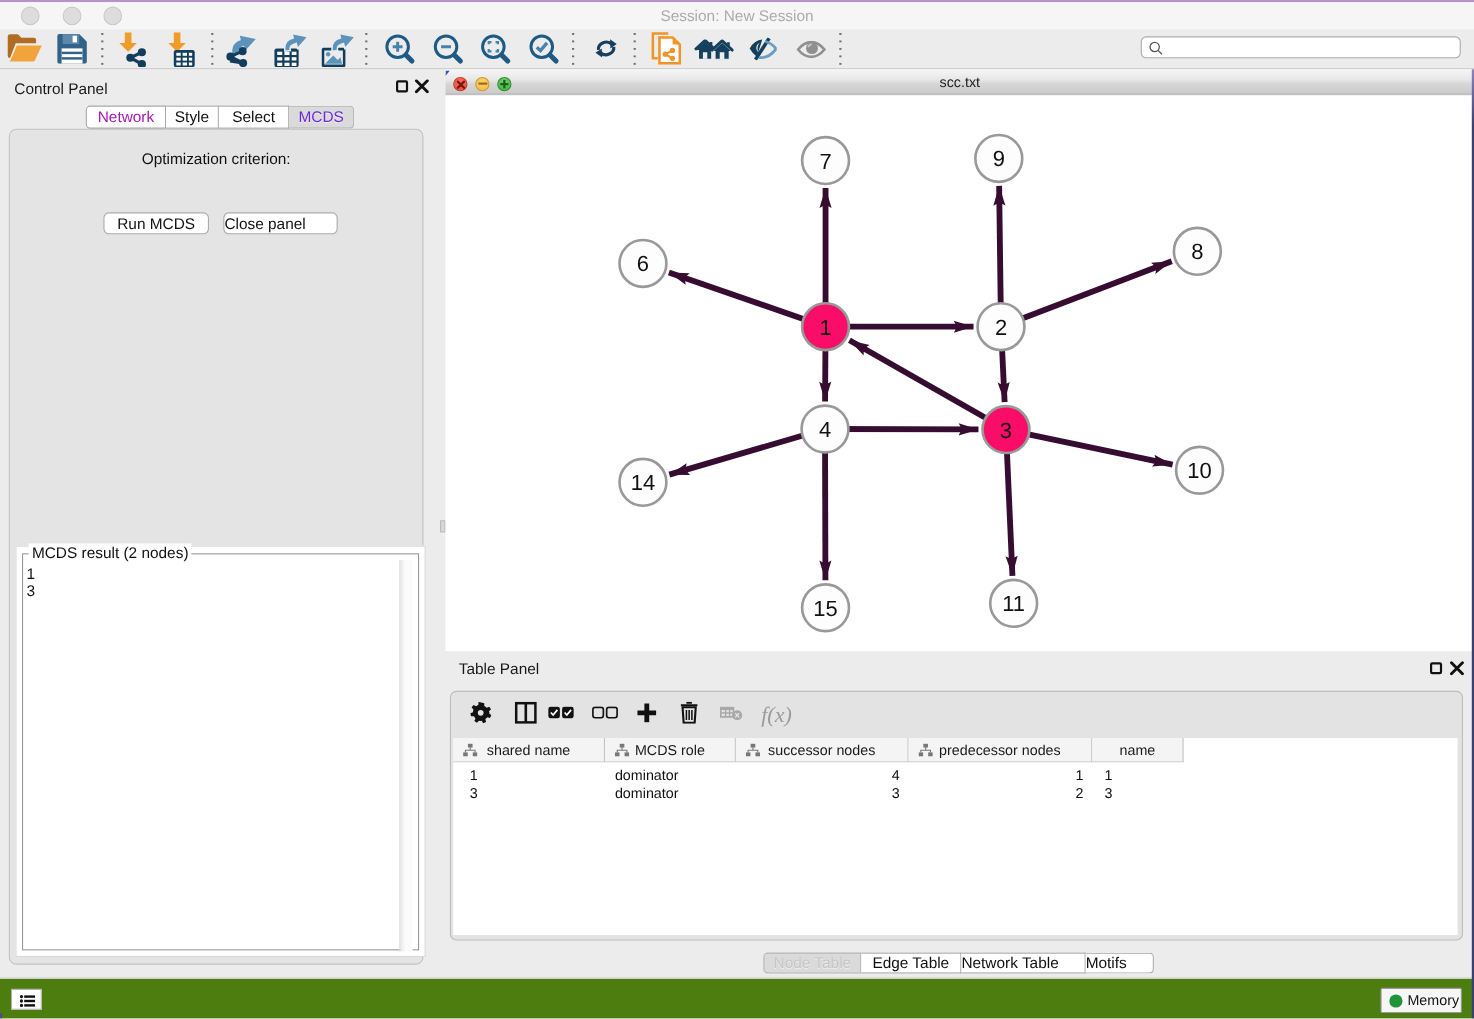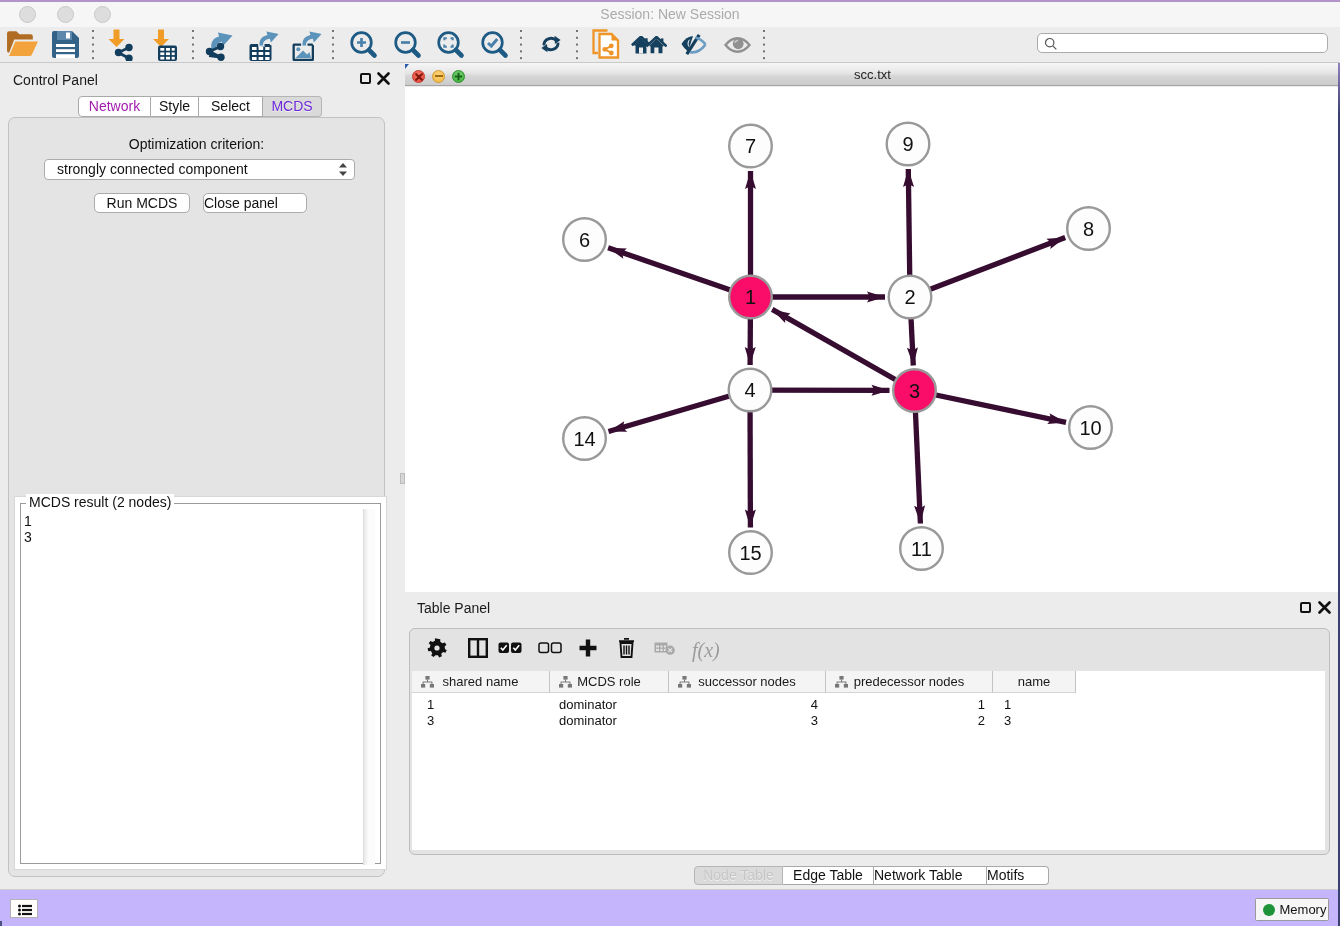--- a/index.html
+++ b/index.html
@@ -209,27 +209,20 @@
 
   <div class="abs" style="left:78px;top:33px;height:21px;">
     <div class="abs" style="left:0;top:0;width:73px;height:21px;background:#fff;border:1px solid #a9a9a9;border-radius:4px 0 0 4px;text-align:center;line-height:19px;font-size:14px;color:#a21caf;">Network</div>
     <div class="abs" style="left:73px;top:0;width:48px;height:21px;background:#fff;border:1px solid #a9a9a9;border-left:none;text-align:center;line-height:19px;font-size:14px;color:#111;">Style</div>
     <div class="abs" style="left:121px;top:0;width:64px;height:21px;background:#fff;border:1px solid #a9a9a9;border-left:none;text-align:center;line-height:19px;font-size:14px;color:#111;">Select</div>
     <div class="abs" style="left:185px;top:0;width:59px;height:21px;background:#dadada;border:1px solid #b5b5b5;border-left:none;border-radius:0 4px 4px 0;text-align:center;line-height:19px;font-size:14px;color:#6d28d9;text-shadow:0 1px 0 #f2f2f2;">MCDS</div>
   </div>
 
   <div class="abs" style="left:0;top:73px;width:393px;text-align:center;font-size:14px;color:#111;">Optimization criterion:</div>
 
-  <div class="abs" style="left:44px;top:96px;width:311px;height:21px;background:#fff;border:1px solid #ababab;border-radius:4px;">
-    <div class="abs" style="left:12px;top:0;line-height:19px;font-size:14px;color:#111;">strongly connected component</div>
-    <svg class="abs" style="right:6px;top:3px;" width="10" height="13" viewBox="0 0 10 13">
-        <path d="M5 0 L9 4.6 L1 4.6 Z" fill="#444"></path>
-        <path d="M5 13 L1 8.4 L9 8.4 Z" fill="#444"></path>
-      </svg>
-  </div>
 
   <div class="abs" style="left:94px;top:130px;width:96px;height:20px;background:#fff;border:1px solid #ababab;border-radius:5px;text-align:center;line-height:18px;font-size:14px;color:#111;">Run MCDS</div>
   <div class="abs" style="left:203px;top:130px;width:104px;height:20px;background:#fff;border:1px solid #ababab;border-radius:5px;text-align:left;line-height:18px;font-size:14px;color:#111;">Close panel</div>
 
   <div class="abs" style="left:14px;top:433px;width:373px;height:374px;background:#fff;border:1px solid #d8d8d8;">
     <div class="abs" style="left:5px;top:6px;right:5px;bottom:5px;border:1px solid #9a9a9a;"></div>
     <div class="abs" style="left:11px;top:-3px;background:#fff;padding:0 3px;font-size:14px;color:#111;">MCDS result (2 nodes)</div>
     <div class="abs" style="left:9px;top:16px;font-size:14px;color:#111;line-height:16px;">1<br>3</div>
     <div class="abs" style="left:348px;top:12px;width:12px;height:356px;background:linear-gradient(90deg,#e8e8e8,#fbfbfb 40%,#fbfbfb);border-left:1px solid #dcdcdc;"></div>
   </div>
@@ -432,21 +425,21 @@
     <div class="abs" style="left:0;top:0;width:89px;height:19px;background:#dadada;border:1px solid #b5b5b5;border-radius:4px 0 0 4px;text-align:center;line-height:17px;font-size:14px;color:#c6c6c6;text-shadow:0 1px 0 #f0f0f0;">Node Table</div>
     <div class="abs" style="left:89px;top:0;width:91px;height:19px;background:#fff;border:1px solid #a9a9a9;border-left:none;text-align:center;line-height:17px;font-size:14px;color:#111;">Edge Table</div>
     <div class="abs" style="left:180px;top:0;width:113px;height:19px;background:#fff;border:1px solid #a9a9a9;border-left:none;text-align:left;line-height:17px;font-size:14px;color:#111;">Network Table</div>
     <div class="abs" style="left:293px;top:0;width:62px;height:19px;background:#fff;border:1px solid #a9a9a9;border-left:none;border-radius:0 4px 4px 0;text-align:left;line-height:17px;font-size:14px;color:#111;">Motifs</div>
   </div>
 </div>
 
 <div class="abs" style="left:1338px;top:63px;width:2px;height:863px;background:linear-gradient(#9181bd,#3a4070 6%,#3a4070);z-index:5;"></div>
 <div class="abs" style="left:0;top:921px;width:2px;height:5px;background:#4a5080;z-index:5;"></div>
 
-<div class="abs" style="left:0;top:889px;width:1340px;height:37px;background:#c4b5fd;border-top:1px solid #cfcfcf;">
+<div class="abs" style="left:0;top:889px;width:1340px;height:37px;background:#4d7c0f;border-top:1px solid #cfcfcf;">
   <div class="abs" style="left:10px;top:9px;width:28px;height:19px;background:#fff;border:1px solid #b3b3b3;">
     <svg class="abs" style="left:7px;top:3.5px;" width="14" height="12" viewBox="0 0 14 12">
       <circle cx="1.5" cy="2" r="1.5" fill="#111"></circle>
         <rect x="4" y="0.9" width="10" height="2.2" fill="#111"></rect>
       <circle cx="1.5" cy="6" r="1.5" fill="#111"></circle>
         <rect x="4" y="4.9" width="10" height="2.2" fill="#111"></rect>
       <circle cx="1.5" cy="10" r="1.5" fill="#111"></circle>
         <rect x="4" y="8.9" width="10" height="2.2" fill="#111"></rect>
     </svg>
   </div>

